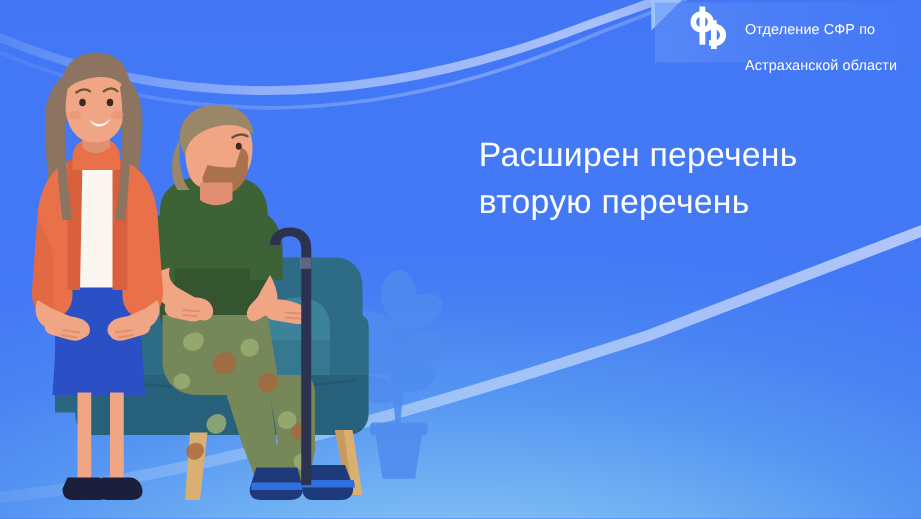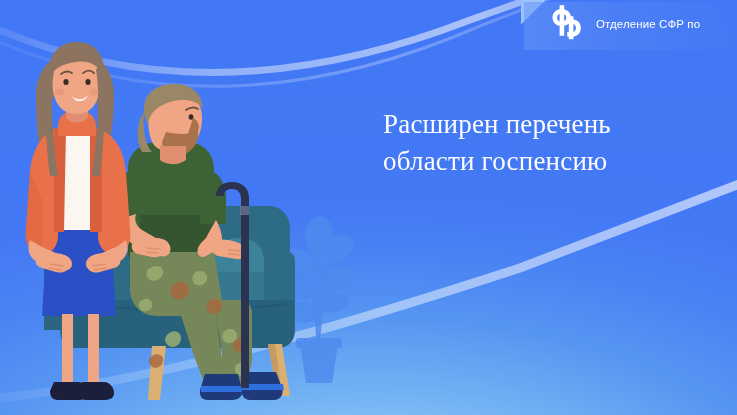--- a/index.html
+++ b/index.html
@@ -42,21 +42,21 @@
     background:linear-gradient(135deg,#9dc3fb 0%, #9dc3fb 48%, rgba(157,195,251,0) 50%);
     pointer-events:none;
   }
 
   
   .headline{
     position:absolute;left:383px;top:106px;width:330px;
     color:#fdfdff;font-size:27px;line-height:37px;font-weight:400;
     letter-spacing:.2px;
   }
-  .headline .ln{display:block;white-space:nowrap;font-family:Liberation Serif, serif;}
+  .headline .ln{display:block;white-space:nowrap;}
 
   
   .illo{position:absolute;left:0;top:0;width:420px;height:415px;}
 </style>
 </head>
 <body>
 
 <div id="banner">
 
   <div class="top-wash"></div>
@@ -278,21 +278,22 @@
           <path d="M24.8 14.2 h4.6 v23.0 h-4.6 Z"></path>
           <path d="M26.8 17.0 c6.0 0 10.1 3.7 10.1 9.0 c0 5.3 -4.1 9.0 -10.0 9.0
                    c-1.4 0 -2.6 -0.2 -3.7 -0.6 l0 -4.6 c1.0 0.5 2.1 0.8 3.4 0.8
                    c3.2 0 5.4 -1.9 5.4 -4.6 c0 -2.7 -2.2 -4.6 -5.5 -4.6
                    c-1.2 0 -2.3 0.2 -3.3 0.7 l0 -4.5 c1.1 -0.4 2.3 -0.6 3.6 -0.6 Z"></path>
         </g>
       </svg>
     </div>
     <div class="logo-text">
       <span>Отделение СФР по</span>
+      <span>Астраханской области</span>
     </div>
   </div>
 
   <div class="headline">
     <span class="ln">Расширен перечень</span>
-    <span class="ln">области госпенсию</span>
+    <span class="ln">вторую перечень</span>
   </div>
 
 </div>
 
 </body></html>

